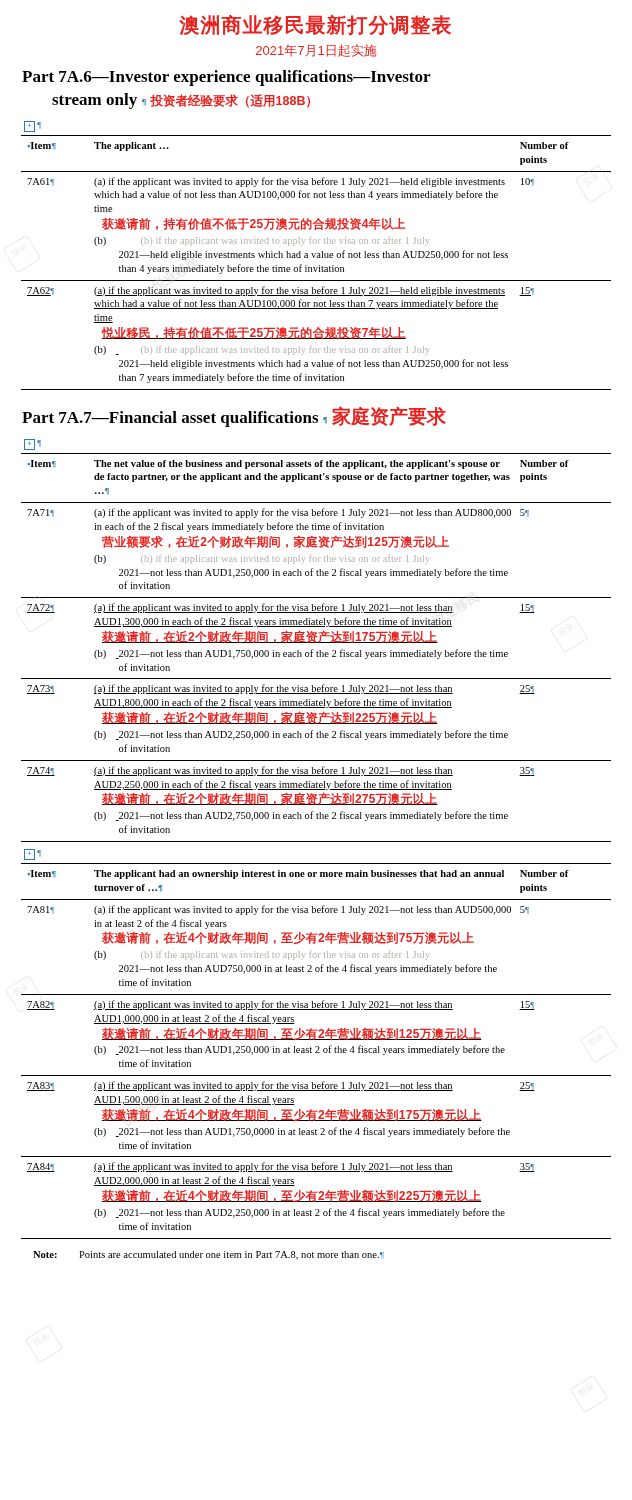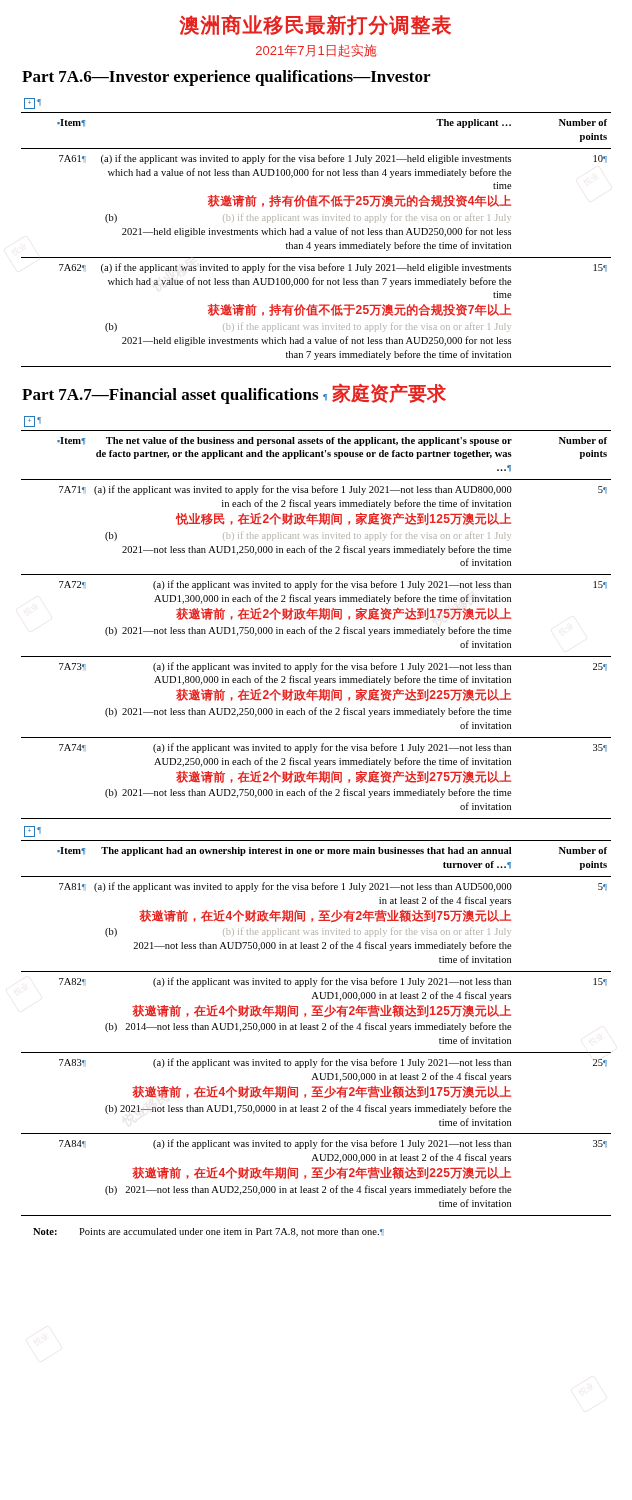--- a/index.html
+++ b/index.html
@@ -91,32 +91,32 @@
   table.doc-table {
     width: 590px;
     margin: 2px auto 0 auto;
     border-collapse: collapse;
     font-size: 10.5px;
     line-height: 1.32;
   }
   table.doc-table td, table.doc-table th {
     vertical-align: top;
     padding: 3px 4px 4px 4px;
-    text-align: right;
   }
   .hdr-row td {
     border-top: 1.6px solid #000;
     border-bottom: 1.1px solid #000;
     font-weight: bold;
     font-size: 10.5px;
     padding-top: 4px;
     padding-bottom: 5px;
   }
   .row-sep td {
     border-top: 0.8px solid #000;
+    text-decoration: underline;
   }
   .last-row td {
     border-bottom: 1.6px solid #000;
   }
   .col-item { width: 58px; padding-left: 6px !important; }
   .col-text { width: 412px; }
   .col-points { width: 86px; }
 
   .sub-label {
     display: inline-block;
@@ -221,20 +221,25 @@
   <div class="wm" style="left:430px; top:600px;">悦业移民</div>
   <div class="wm" style="left:120px; top:1100px;">悦业移民</div>
 
   <div class="doc-header">
     <div class="doc-title">澳洲商业移民最新打分调整表</div>
     <div class="doc-subtitle">2021年7月1日起实施</div>
   </div>
 
   <div class="part-heading">
     <span>Part 7A.6—Investor experience qualifications—Investor</span>
+    <span class="indent2">
+      <span>stream only</span>
+      <span class="pilcrow">¶</span>
+      <span class="cn-small">投资者经验要求（适用188B）</span>
+    </span>
   </div>
   <div style="padding-left:10px;"><span class="anchor-mark"></span><span class="pilcrow">&nbsp;¶</span></div>
 
   <table class="doc-table">
     <tbody>
         <tr class="hdr-row">
       <td class="col-item"><span class="pilcrow">▪</span><span>Item</span><span class="pilcrow">¶</span></td>
       <td class="col-text">The applicant …</td>
       <td class="col-points">
         <span class="line-block">Number of</span>
@@ -253,21 +258,21 @@
           <span class="line-block">2021—held eligible investments which had a value of not less than AUD250,000 for not less than 4 years immediately before the time of invitation</span>
         </span>
       </td>
       <td class="col-points pts"><span>10</span><span class="pilcrow">¶</span></td>
     </tr>
 
     <tr class="row-sep last-row">
       <td class="col-item"><span>7A62</span><span class="pilcrow">¶</span></td>
       <td class="col-text">
         <span class="line-block">(a) if the applicant was invited to apply for the visa before 1 July 2021—held eligible investments which had a value of not less than AUD100,000 for not less than 7 years immediately before the time</span>
-        <span class="cn-red">获邀请前，持有价值不低于25万澳元的合规投资7年以上</span>
+        <span class="cn-red">悦业移民，持有价值不低于25万澳元的合规投资7年以上</span>
         <span class="sub-label">(b)</span>
         <span class="sub-body">
           <span class="line-block faded">(b) if the applicant was invited to apply for the visa on or after 1 July</span>
           <span class="line-block">2021—held eligible investments which had a value of not less than AUD250,000 for not less than 7 years immediately before the time of invitation</span>
         </span>
       </td>
       <td class="col-points pts"><span>15</span><span class="pilcrow">¶</span></td>
     </tr>
   </tbody>
     </table>
@@ -287,21 +292,21 @@
       <td class="col-points">
         <span class="line-block">Number of</span>
         <span class="line-block">points</span>
       </td>
     </tr>
 
     <tr>
       <td class="col-item"><span>7A71</span><span class="pilcrow">¶</span></td>
       <td class="col-text">
         <span class="line-block">(a) if the applicant was invited to apply for the visa before 1 July 2021—not less than AUD800,000 in each of the 2 fiscal years immediately before the time of invitation</span>
-        <span class="cn-red">悦业移民，在近2个财政年期间，家庭资产达到125万澳元以上</span>
+        <span class="cn-red">营业额要求，在近2个财政年期间，家庭资产达到125万澳元以上</span>
         <span class="sub-label">(b)</span>
         <span class="sub-body">
           <span class="line-block faded">(b) if the applicant was invited to apply for the visa on or after 1 July</span>
           <span class="line-block">2021—not less than AUD1,250,000 in each of the 2 fiscal years immediately before the time of invitation</span>
         </span>
       </td>
       <td class="col-points pts"><span>5</span><span class="pilcrow">¶</span></td>
     </tr>
 
     <tr class="row-sep">
@@ -372,21 +377,21 @@
       <td class="col-points pts"><span>5</span><span class="pilcrow">¶</span></td>
     </tr>
 
     <tr class="row-sep">
       <td class="col-item"><span>7A82</span><span class="pilcrow">¶</span></td>
       <td class="col-text">
         <span class="line-block">(a) if the applicant was invited to apply for the visa before 1 July 2021—not less than AUD1,000,000 in at least 2 of the 4 fiscal years</span>
         <span class="cn-red">获邀请前，在近4个财政年期间，至少有2年营业额达到125万澳元以上</span>
         <span class="sub-label">(b)</span>
         <span class="sub-body">
-          <span class="line-block">2014—not less than AUD1,250,000 in at least 2 of the 4 fiscal years immediately before the time of invitation</span>
+          <span class="line-block">2021—not less than AUD1,250,000 in at least 2 of the 4 fiscal years immediately before the time of invitation</span>
         </span>
       </td>
       <td class="col-points pts"><span>15</span><span class="pilcrow">¶</span></td>
     </tr>
 
     <tr class="row-sep">
       <td class="col-item"><span>7A83</span><span class="pilcrow">¶</span></td>
       <td class="col-text">
         <span class="line-block">(a) if the applicant was invited to apply for the visa before 1 July 2021—not less than AUD1,500,000 in at least 2 of the 4 fiscal years</span>
         <span class="cn-red">获邀请前，在近4个财政年期间，至少有2年营业额达到175万澳元以上</span>

